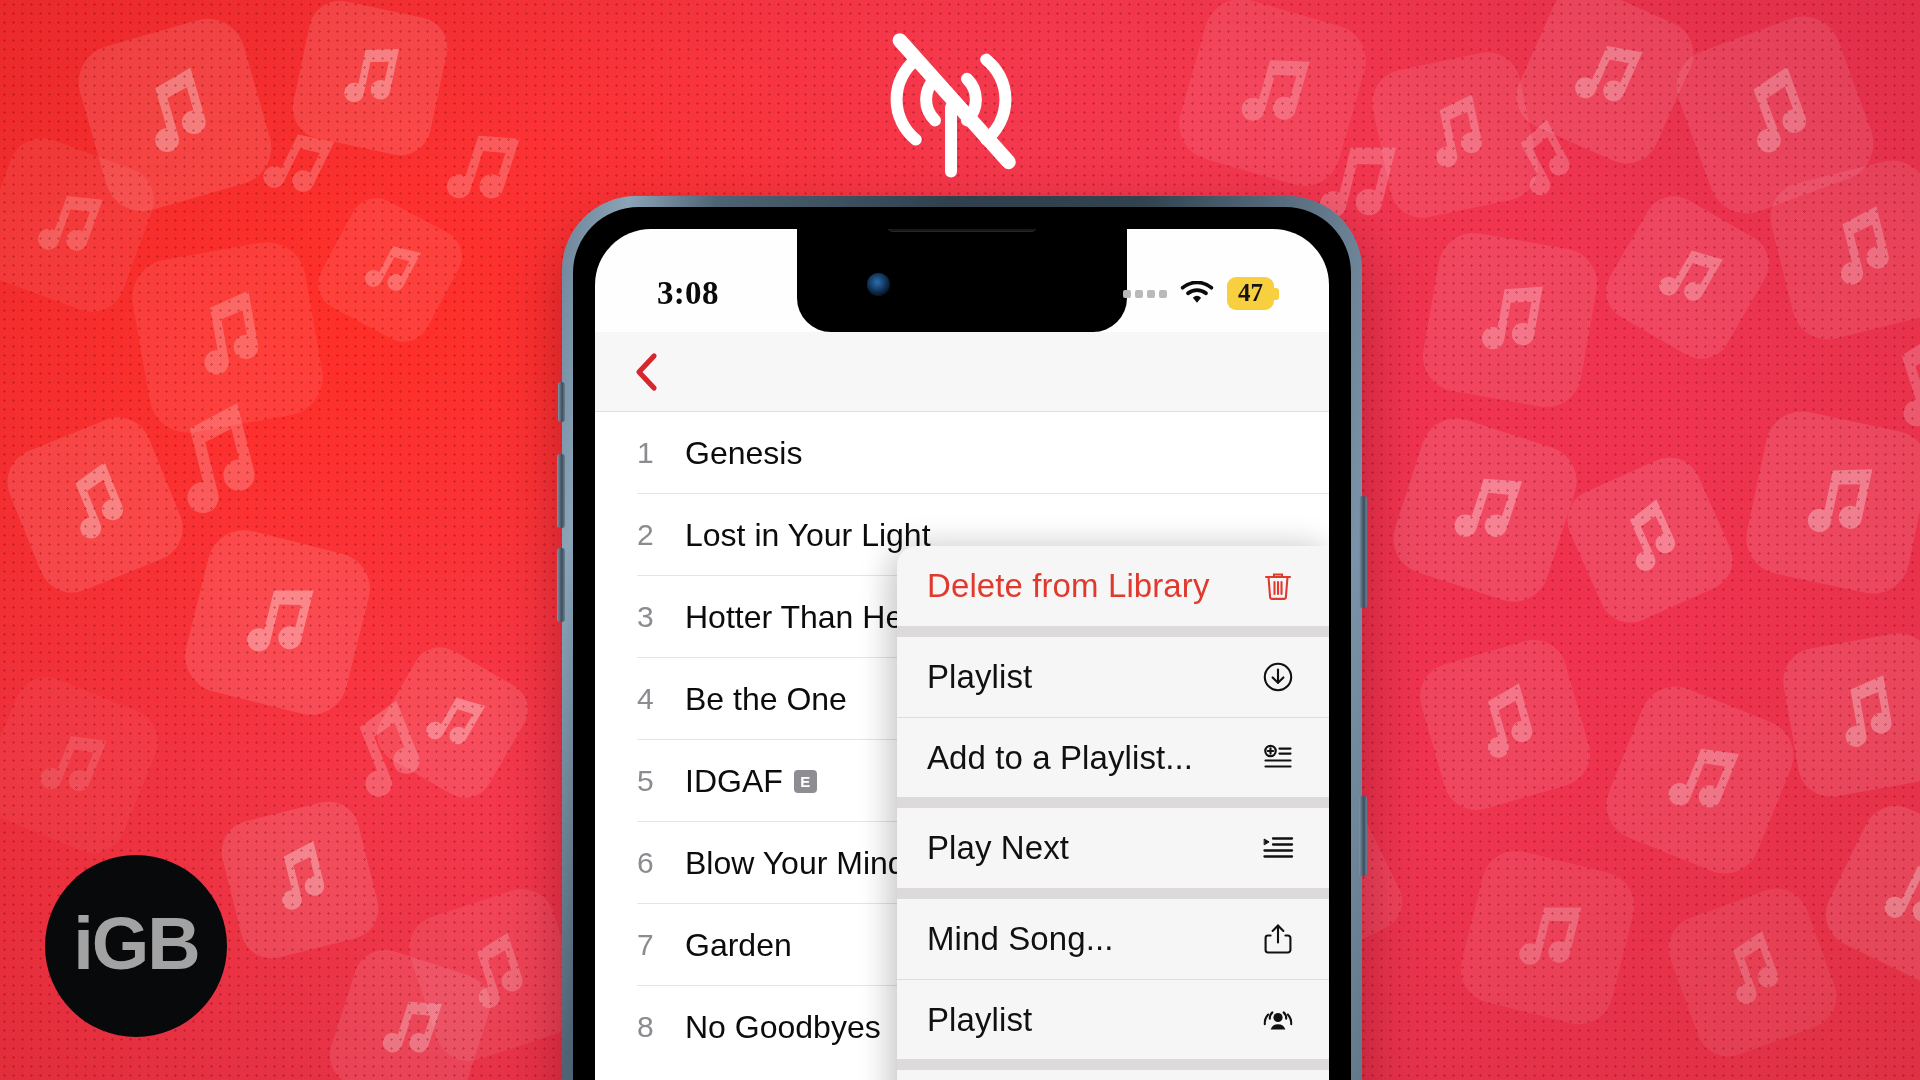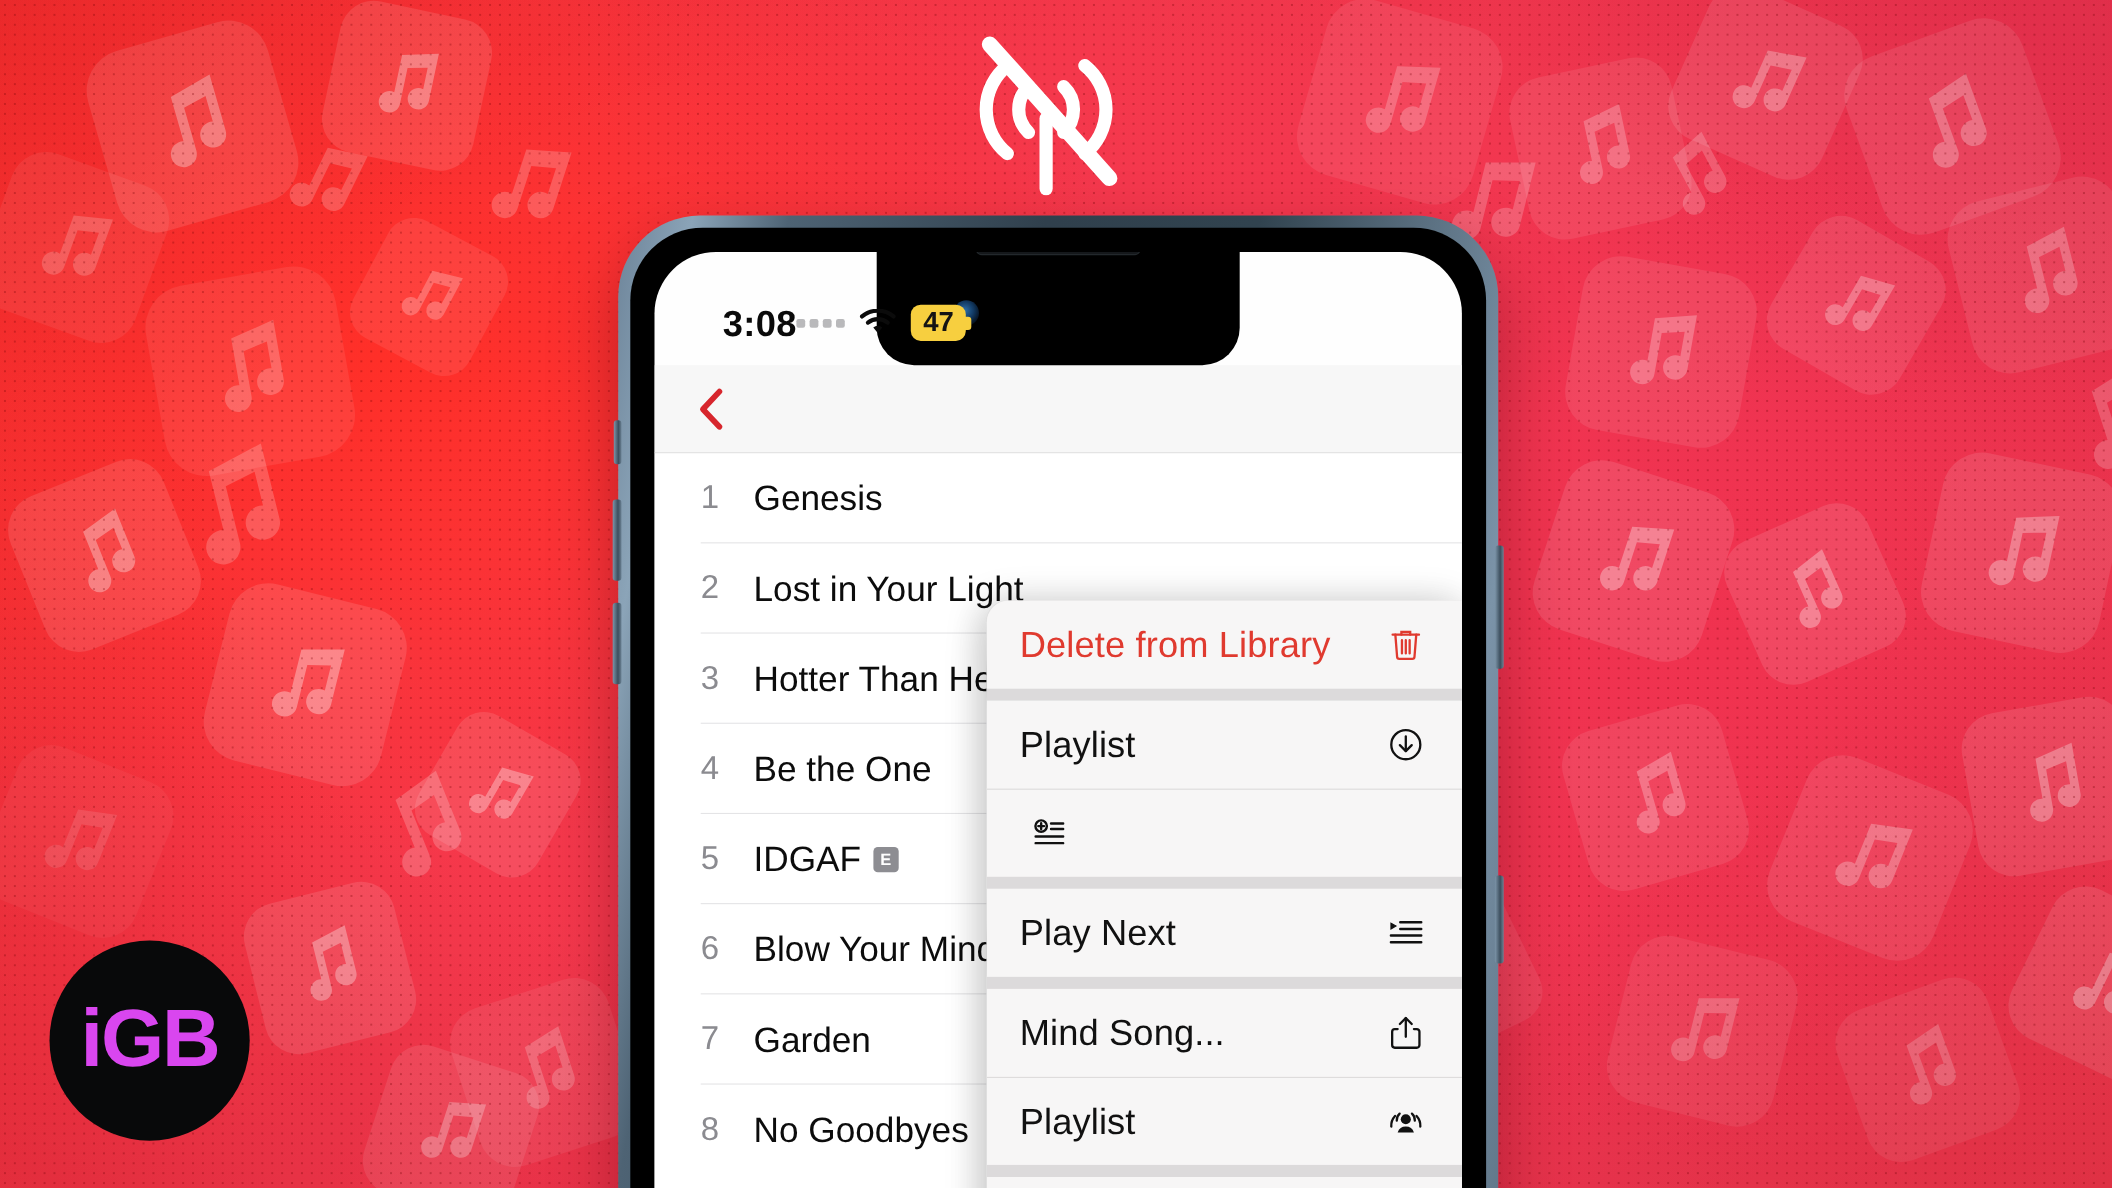--- a/index.html
+++ b/index.html
@@ -47,21 +47,21 @@
   }
   #nosignal svg{ width:100%; height:100%; }
 
   
   #igb{
     position:absolute; left:45px; top:855px; width:182px; height:182px;
     border-radius:50%; background:#08090a; z-index:8;
     display:flex; align-items:center; justify-content:center;
   }
   #igb span{
-    color:#d946ef; font-weight:bold; font-size:74px; letter-spacing:-2px;
+    color:#a3a3a3; font-weight:bold; font-size:74px; letter-spacing:-2px;
     font-family:"Liberation Sans", sans-serif; line-height:1;
     transform:translateY(-2px);
   }
 
   
   #phone{
     position:absolute; left:562px; top:196px;
     width:800px; height:980px; z-index:5;
   }
   #phone-frame{
@@ -103,22 +103,23 @@
   #camera{
     position:absolute; left:70px; top:44px; width:23px; height:23px;
     border-radius:50%;
     background:radial-gradient(circle at 44% 40%, #2d6ea8 0%, #123a63 42%, #05101e 75%, #000 100%);
   }
 
   
   #statusbar{
     position:absolute; left:0; right:0; top:0; height:103px;
     z-index:5;
-    display:flex; align-items:center; 
+    display:flex; align-items:center; justify-content:space-between;
     padding:0 44px;
+    font-family:Liberation Serif, serif;
   }
   #clock{
     font-size:33px; font-weight:bold; color:#0a0a0a;
     letter-spacing:.3px; margin-top:26px; margin-left:18px;
   }
   #status-right{
     display:flex; align-items:center; gap:13px; margin-top:26px; margin-right:6px;
   }
   #sig-dots{ display:flex; gap:4px; align-items:flex-end; }
   #sig-dots i{ display:block; width:8px; height:8px; border-radius:2px; background:#b9b9bb; }
@@ -513,20 +514,21 @@
             <span class="mi-label">Playlist</span>
             <span class="mi-icon">
               <svg viewBox="0 0 34 34" fill="none" stroke="#111" stroke-width="2.1" stroke-linecap="round" stroke-linejoin="round">
                 <circle cx="17" cy="17" r="13.2"></circle>
                 <path d="M17 9.5v13.2"></path>
                 <path d="M11.6 17.4L17 22.8l5.4-5.4"></path>
               </svg>
             </span>
           </div>
           <div class="mi">
+            <span class="mi-label">Add to a Playlist...</span>
             <span class="mi-icon">
               <svg viewBox="0 0 34 34" fill="none" stroke="#111" stroke-width="2.2" stroke-linecap="round">
                 <circle cx="9.5" cy="10" r="5.2"></circle>
                 <path d="M9.5 7.4v5.2M6.9 10h5.2"></path>
                 <path d="M18.5 7.6h11M18.5 12.6h11"></path>
                 <path d="M4.5 19.5h25M4.5 25.5h25"></path>
               </svg>
             </span>
           </div>
           <div class="mi-sep"></div>

